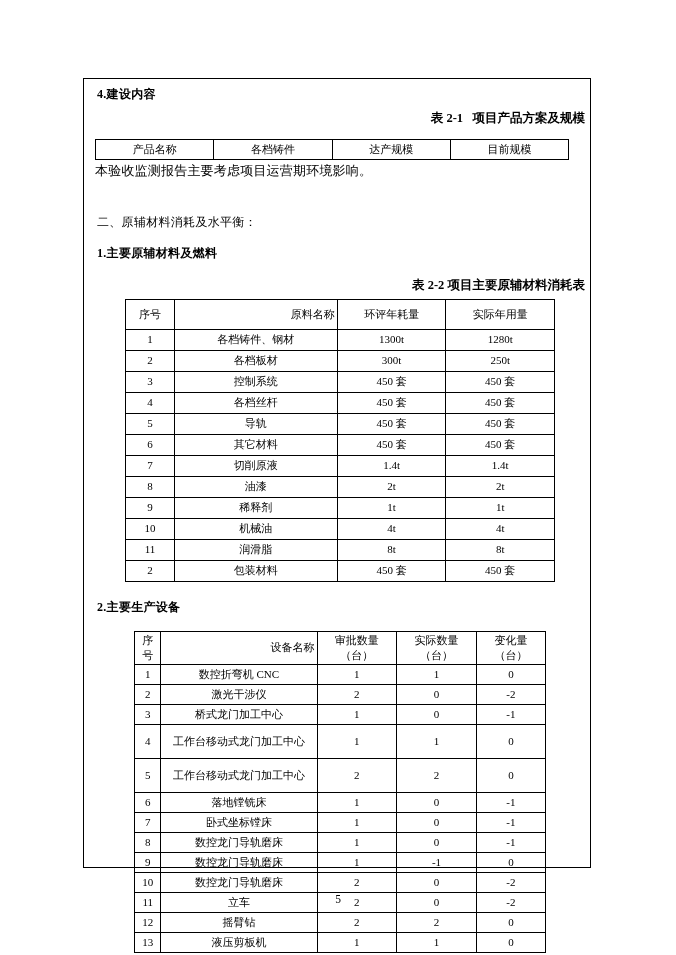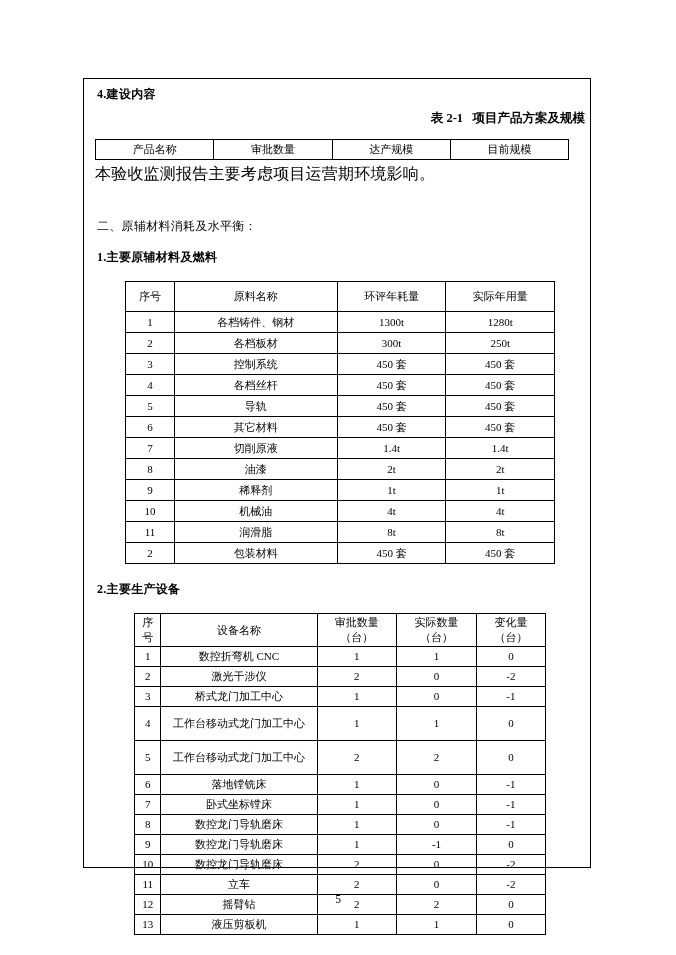--- a/index.html
+++ b/index.html
@@ -68,40 +68,40 @@
     padding: 1px 2px;
     line-height: 1.35;
   }
   .t1 {
     width: 474px;
     margin: 12px 0 0 0;
   }
   .t1 td { height: 17px; }
   .para {
     margin: 2px 0 0 0;
-    font-size: 16px;
+    font-size: 13px;
     line-height: 1.45;
     letter-spacing: 0.2px;
   }
   .gap-lg { height: 17px; }
   .gap-sm { height: 8px; }
   .t2 {
     width: 430px;
     margin: 0 auto;
   }
   .t2 td { height: 18px; }
   .t2 .hdr td { height: 27px; }
   .t3 {
     width: 412px;
     margin: 0 auto;
   }
   .t3 td { height: 17px; }
   .t3 .two-line td { height: 31px; }
   .t3 .hdr td { height: 19px; }
-  .c-name { width: 38%; }
+  .c-name { width: 38%; text-align: right; }
   .pageno {
     position: absolute;
     left: 0;
     top: 893px;
     width: 676px;
     text-align: center;
     font-size: 11.5px;
   }
 </style>
 </head>
@@ -115,39 +115,42 @@
     <div class="heading">4.建设内容</div>
 
     <div class="tbl-title">
       <span class="num">表 2-1</span>&nbsp;&nbsp;&nbsp;<span>项目产品方案及规模</span>
     </div>
 
     <table class="t1">
       <tbody>
           <tr class="hdr">
         <td>产品名称</td>
-        <td>审批数量</td>
+        <td>各档铸件</td>
         <td>达产规模</td>
         <td>目前规模</td>
       </tr>
     </tbody>
       </table>
 
     <div class="para">本验收监测报告主要考虑项目运营期环境影响。</div>
 
     <div class="gap-lg"></div>
 
     <div class="heading2">二、原辅材料消耗及水平衡：</div>
 
     <div class="gap-sm"></div>
 
     <div class="heading">1.主要原辅材料及燃料</div>
 
     <div class="gap-sm"></div>
 
+    <div class="tbl-title">
+      <span class="num">表 2-2</span>&nbsp;<span>项目主要原辅材料消耗表</span>
+    </div>
 
     <table class="t2">
       <tbody>
           <tr class="hdr">
         <td>序号</td>
         <td class="c-name">原料名称</td>
         <td>环评年耗量</td>
         <td>实际年用量</td>
       </tr>
       <tr>

